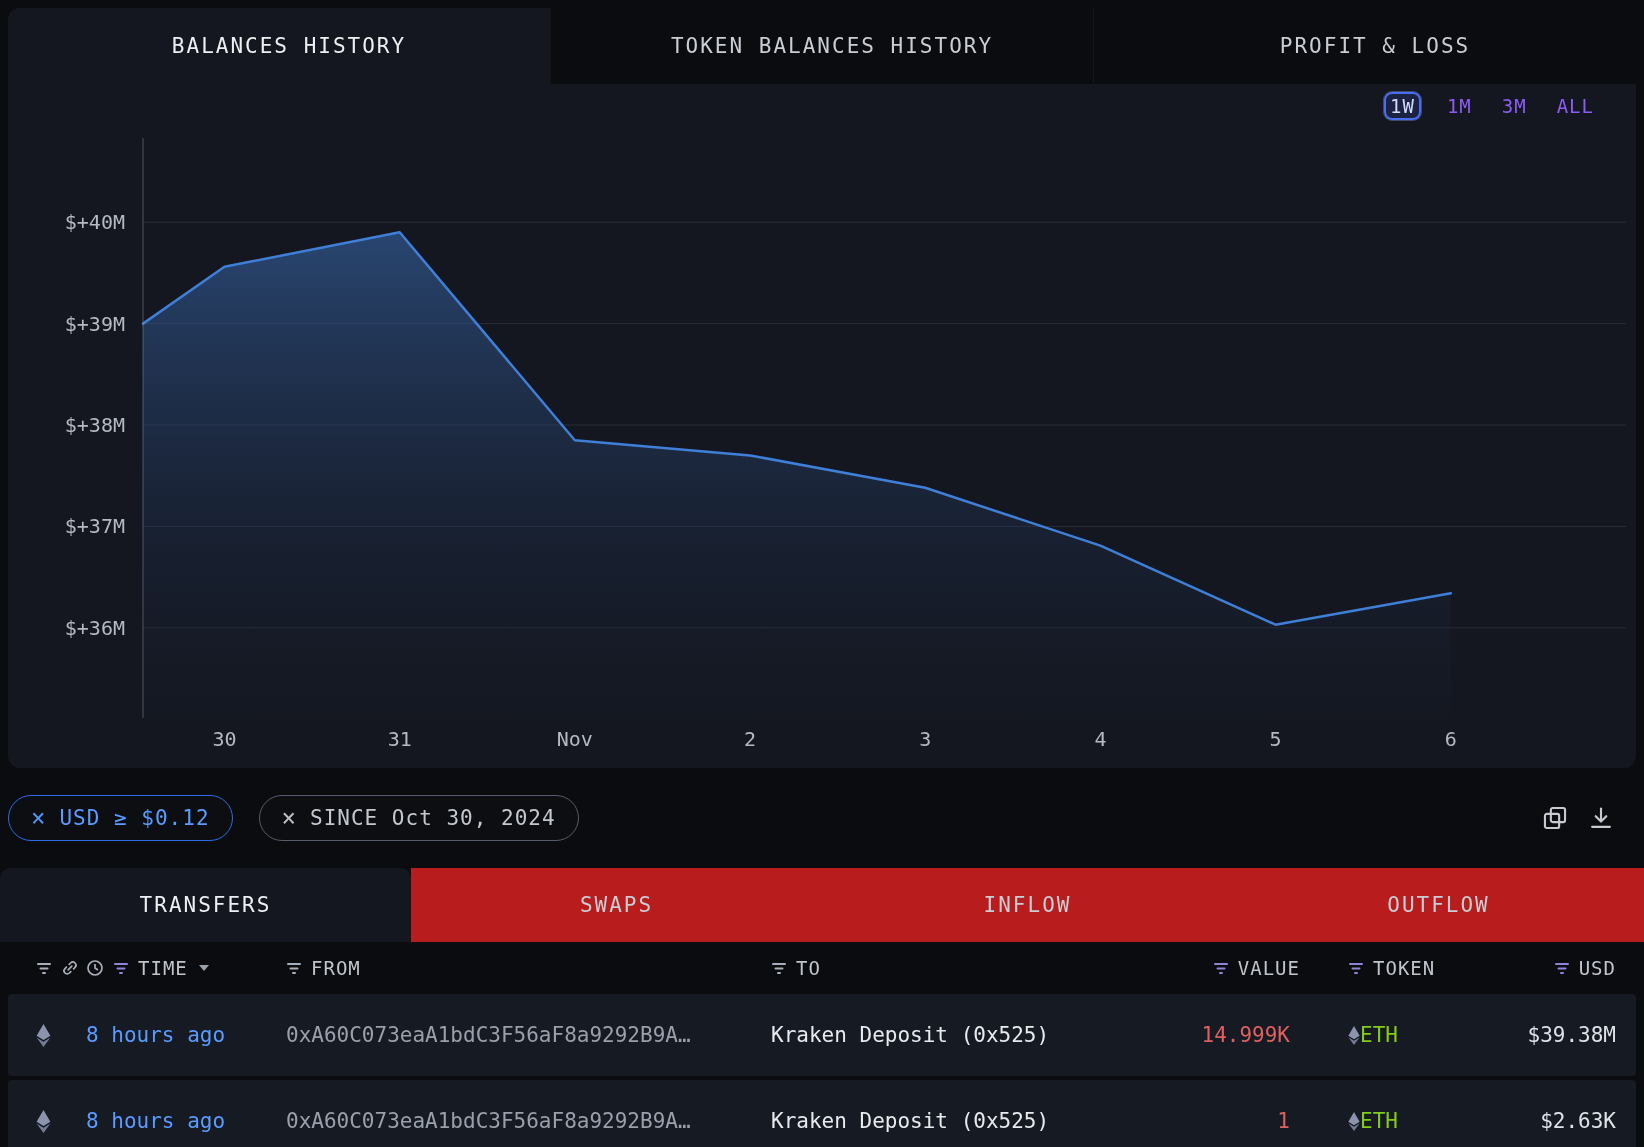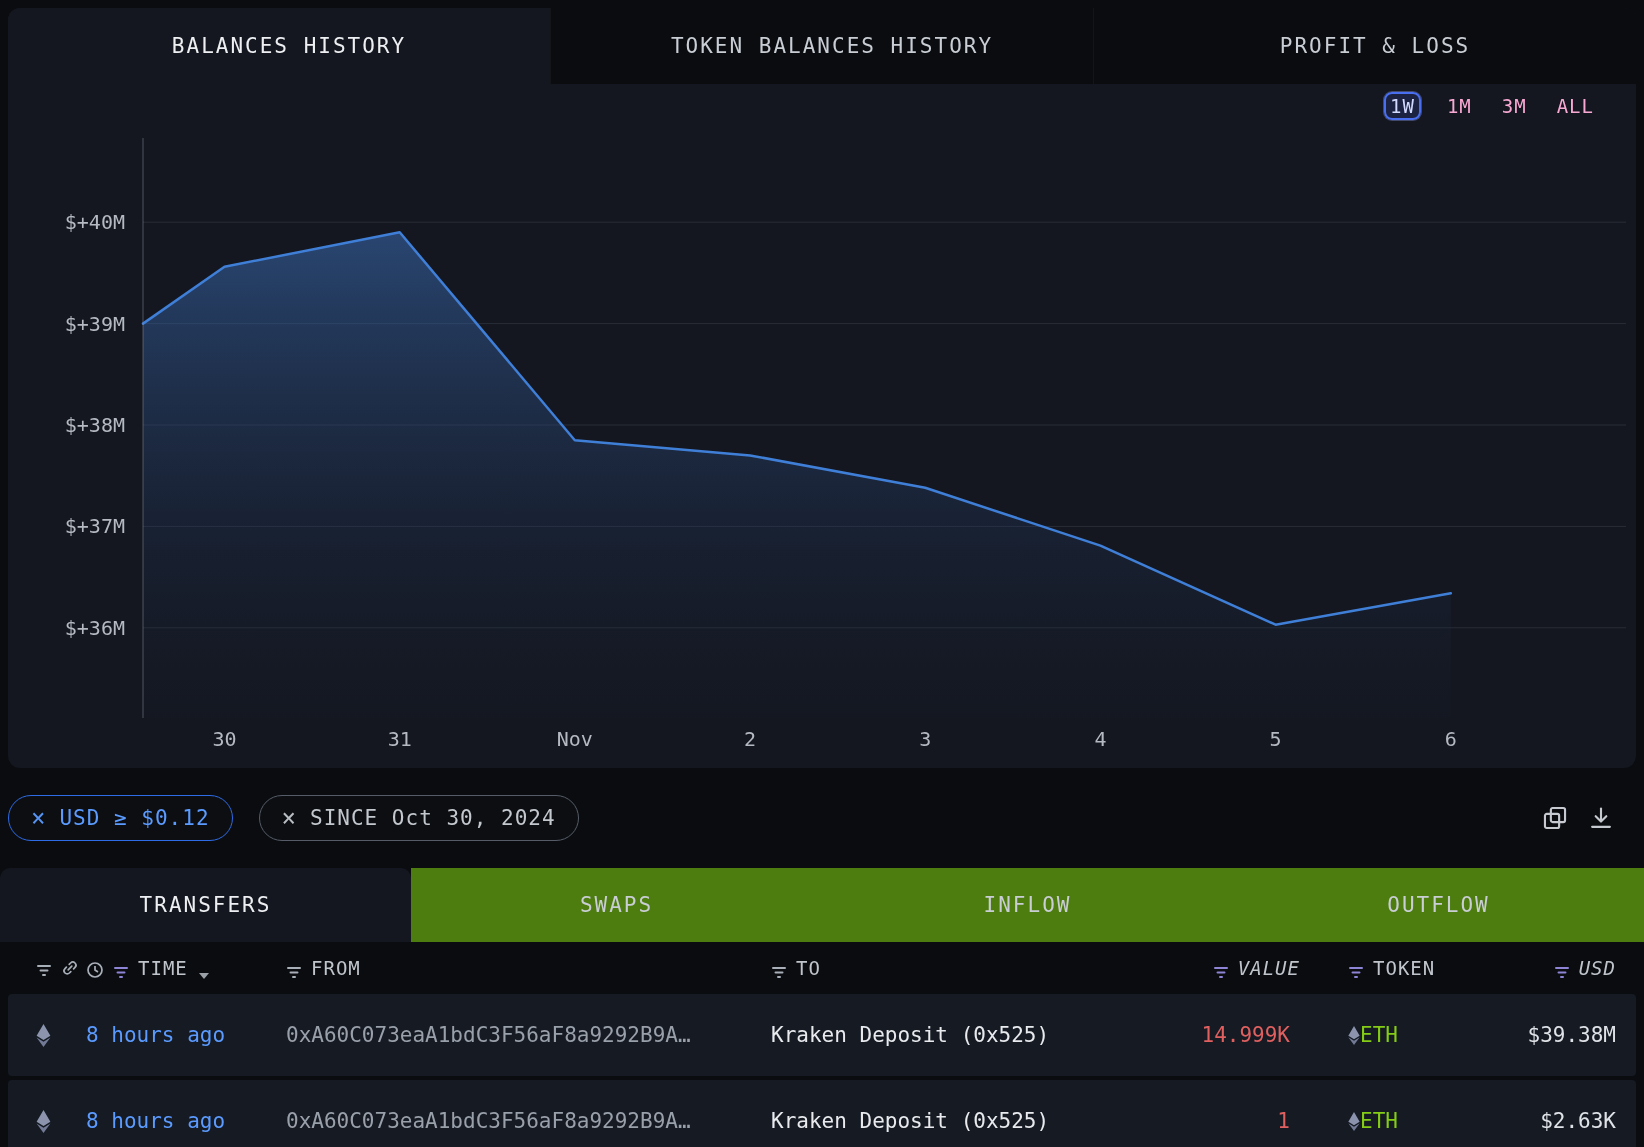--- a/index.html
+++ b/index.html
@@ -15,21 +15,21 @@
   .tab {
     flex:1; display:flex; align-items:center; justify-content:center;
     font-size:21px; letter-spacing:2px; color:#c9cdd4; background:#0a0c10;
     cursor:pointer; white-space:nowrap;padding-left:20px;
   }
   .tab + .tab { border-left:1px solid rgba(255,255,255,0.04); }
   .tab.active { background:#14171f; color:#edeff2; border-left:none; }
 
   .range-row { height:44px; display:flex; align-items:center; justify-content:flex-end;
     gap:22px; padding-right:38px; }
-  .range { background:none; border:none; color:#f9a8d4; font-family:inherit;
+  .range { background:none; border:none; color:#8b5cf6; font-family:inherit;
     font-size:19px; letter-spacing:1px; cursor:pointer; padding:3px 4px; }
   .range.active {
     color:#d3daff; border:2px solid var(--accent-blue,#4a6ef0); border-radius:8px;
     background:rgba(64,96,230,0.18); box-shadow:0 0 0 1px rgba(150,170,255,0.35);
     padding:1px 4px;
   }
 
   .chart-wrap { width:1353px; height:640px; }
   svg.chart { display:block; }
   .grid { stroke:rgba(150,160,178,0.16); stroke-width:1; }
@@ -46,28 +46,28 @@
     padding:0 22px; font-size:21px; letter-spacing:1px; cursor:pointer; background:rgba(255,255,255,0.01); }
   .chip-blue { border:1.5px solid var(--chip-blue,#2e6be6); color:#5b9bff; }
   .chip-gray { border:1.5px solid #565d68; color:#c3c7ce; }
   .chip-x { font-size:24px; line-height:1; opacity:0.95; }
   .icon-actions { margin-left:auto; display:flex; gap:20px; }
   .iconbtn { background:none; border:none; cursor:pointer; color:#c6cad0; padding:0; display:flex; }
 
   
   .t-tabbar { display:flex; height:74px; }
   .t-tab { flex:1; display:flex; align-items:center; justify-content:center;
-    font-size:21px; letter-spacing:2px; color:#c9cdd4; background:#4d7c0f; cursor:pointer; }
+    font-size:21px; letter-spacing:2px; color:#c9cdd4; background:#b91c1c; cursor:pointer; }
   .t-tab.active { background:#14171f; color:#edeff2; border-radius:10px 10px 0 0; }
 
   .gridrow { display:grid; grid-template-columns:50px 200px 485px 1fr 175px 160px 156px;
     align-items:center; margin:0 8px; padding:0 20px 0 28px; }
   .thead { height:52px; color:#c0c5cc; font-size:19px; letter-spacing:1px; }
-  .hcell { display:flex; align-items:flex-end; gap:9px; white-space:nowrap; }
-  .hcell.right { justify-content:flex-end;font-style:italic; }
+  .hcell { display:flex; align-items:center; gap:9px; white-space:nowrap; }
+  .hcell.right { justify-content:flex-end; }
   .hcell.token { padding-left:48px; }
   .icn-gray { color:#a9afb8; display:flex; }
   .icn-violet { color:#8d84d6; display:flex; }
   .caret { width:0; height:0; border-left:5px solid transparent; border-right:5px solid transparent;
     border-top:6px solid #9aa0a8; margin-left:2px; }
 
   .row { height:82px; background:#151a23; border-radius:4px; margin-bottom:4px;
     font-size:21px; cursor:pointer; }
   .cell { display:flex; align-items:center; white-space:nowrap; overflow:hidden; }
   .c-time { color:var(--accent-blue-text,#5b9bff); }

